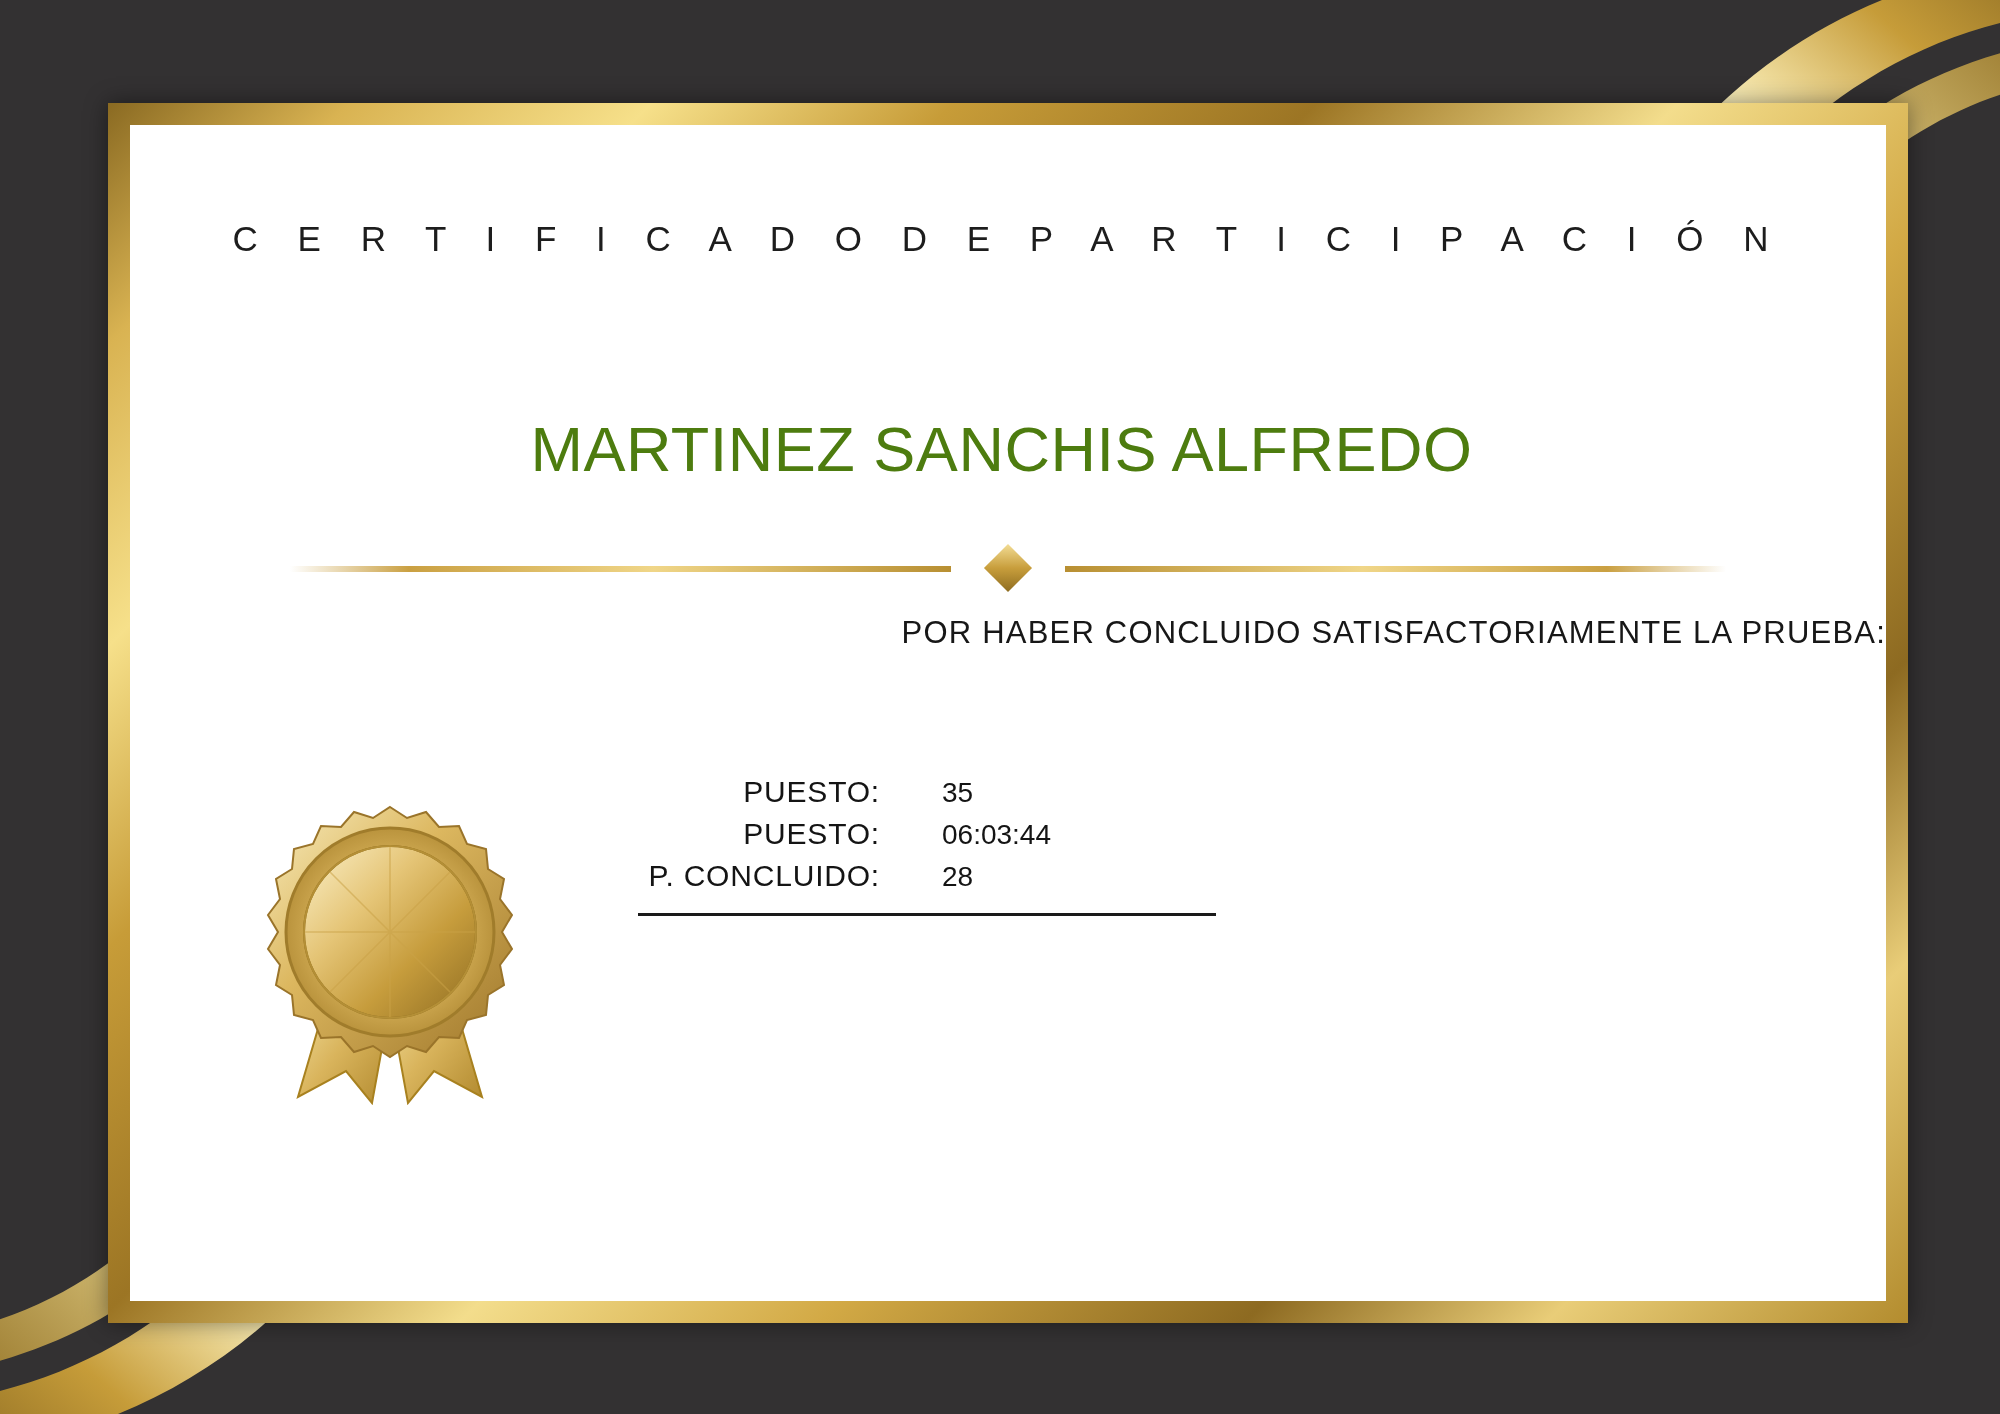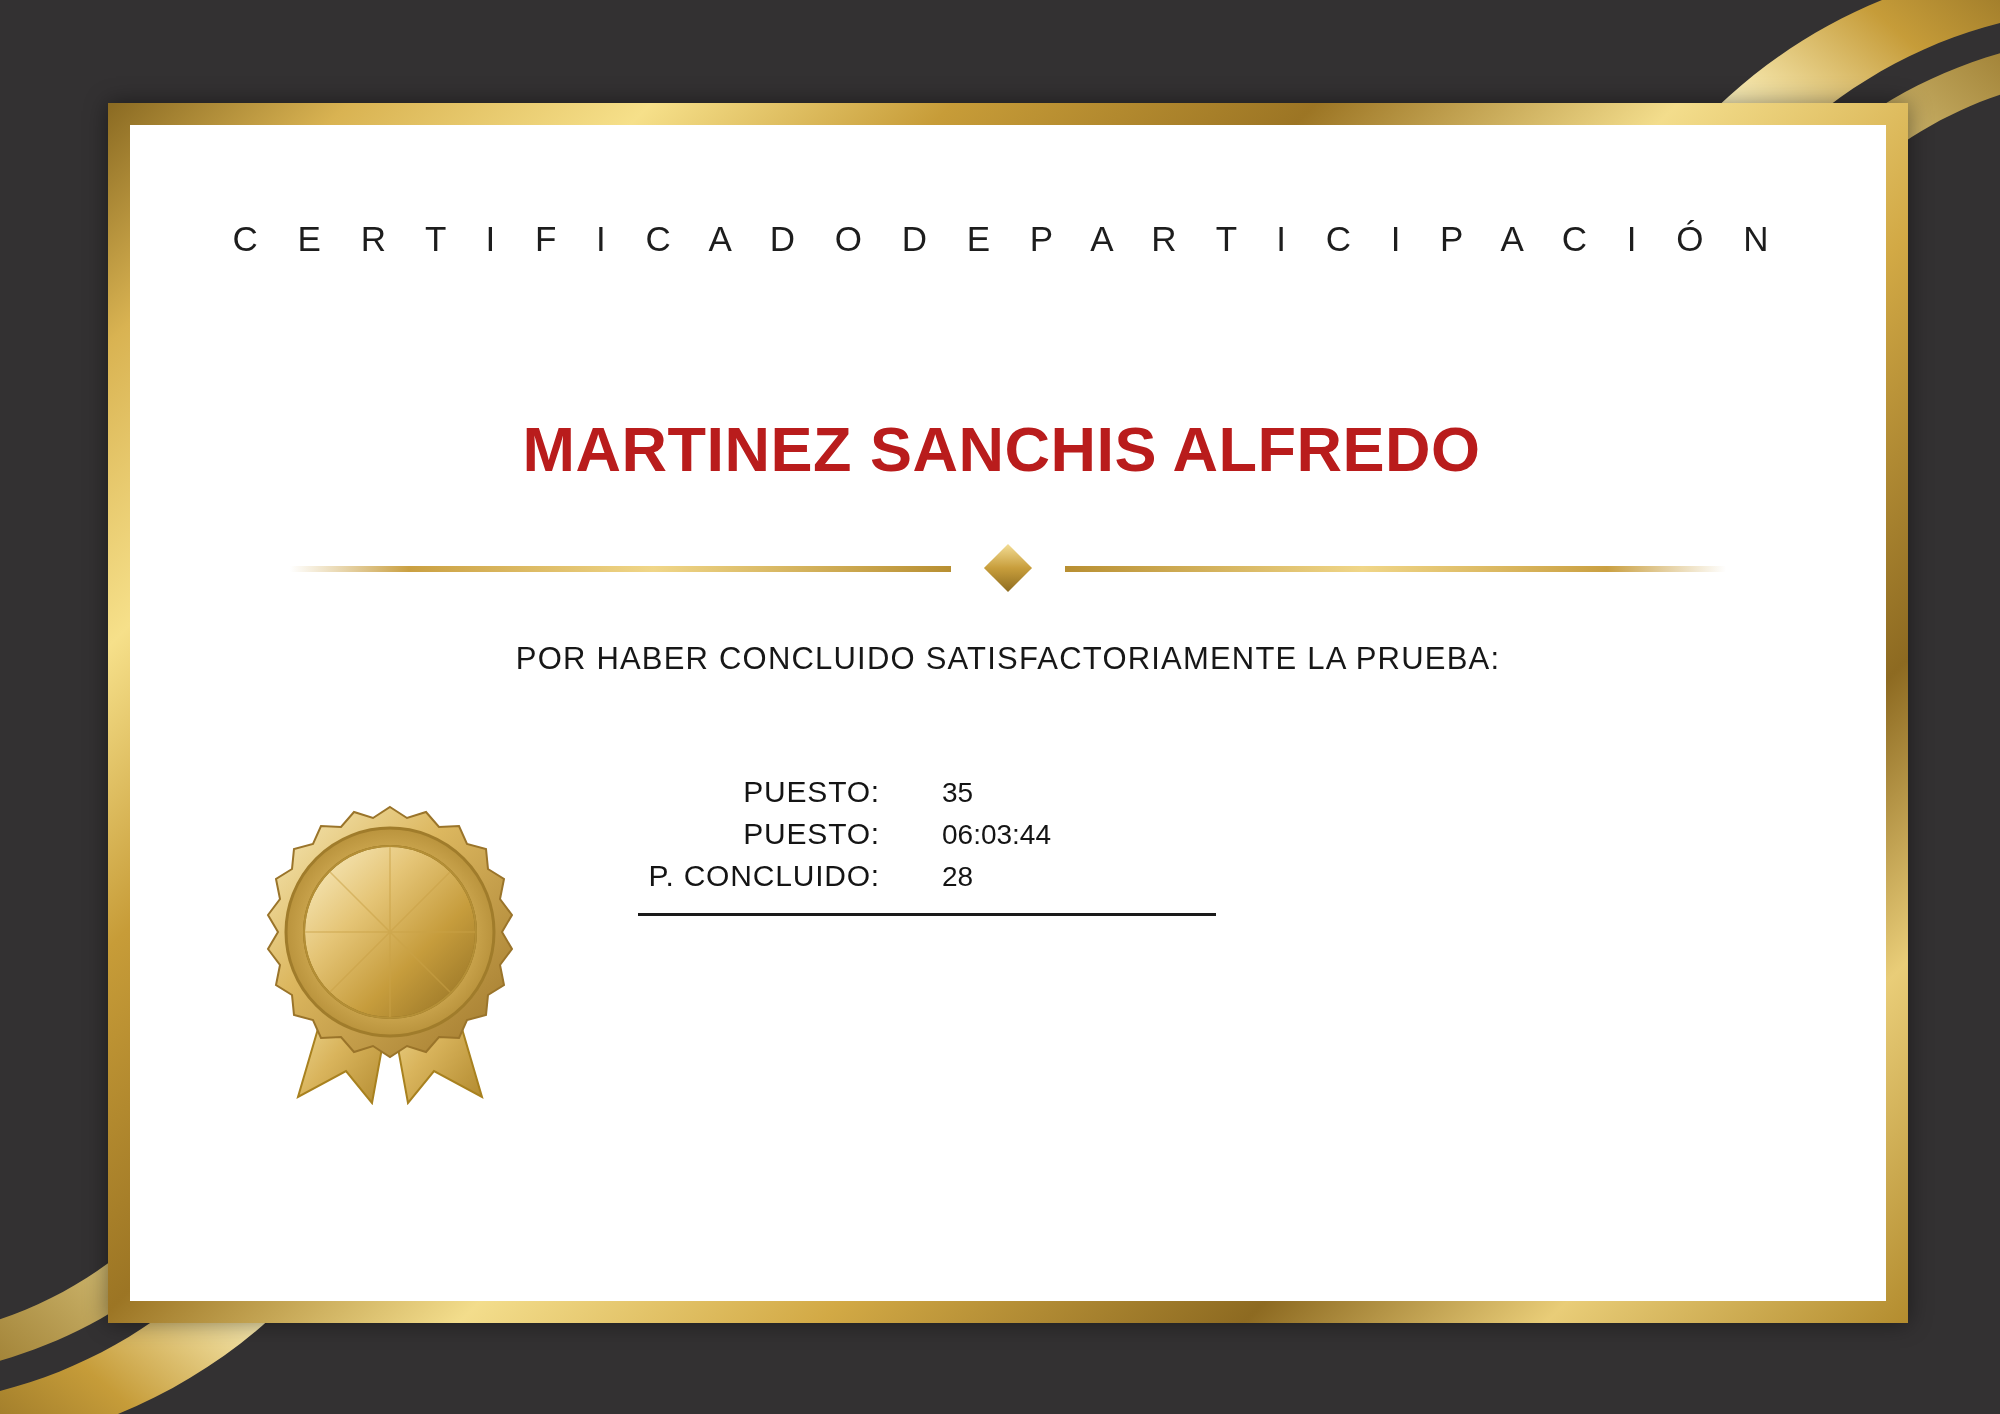--- a/index.html
+++ b/index.html
@@ -66,22 +66,22 @@
     font-weight: 400;
   }
 
   .recipient {
     position: absolute;
     top: 288px;
     left: 0;
     right: 13px;
     text-align: center;
     font-size: 63px;
-    color: #b91c1c;
-    font-weight: 700;
+    color: #4d7c0f;
+    font-weight: 400;
     letter-spacing: 0.5px;
   }
 
   
   .divider {
     position: absolute;
     top: 424px;
     left: 160px;
     right: 160px;
     height: 40px;
@@ -108,24 +108,24 @@
     top: 2px;
     width: 34px;
     height: 34px;
     margin-left: -17px;
     transform: rotate(45deg);
     background: linear-gradient(135deg, #f3dd95 0%, #c89e3c 50%, #8e6c20 100%);
   }
 
   .subtitle {
     position: absolute;
-    top: 516px;
+    top: 490px;
     left: 0;
     right: 0;
-    text-align: center;
+    text-align: right;
     font-size: 31px;
     letter-spacing: 1.2px;
     color: #171717;
   }
 
   
   .results {
     position: absolute;
     left: 390px;
     top: 650px;

